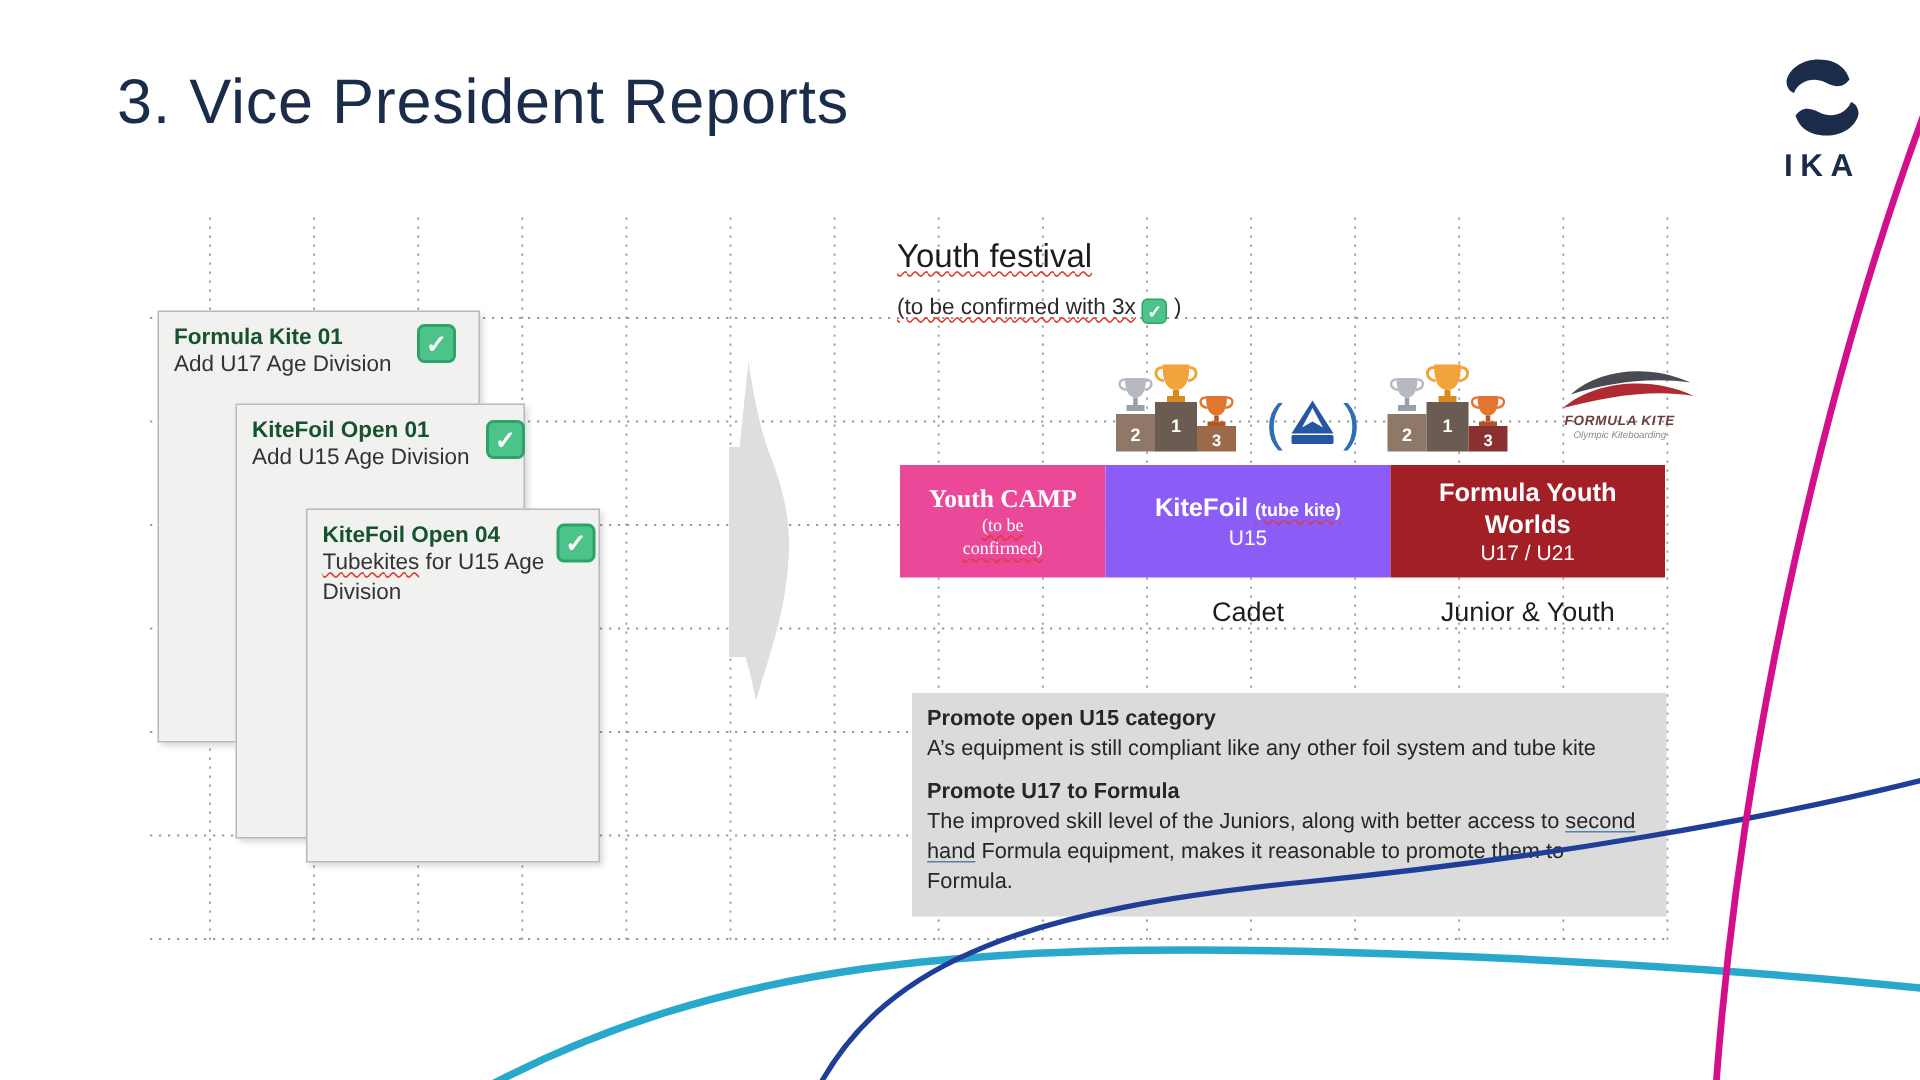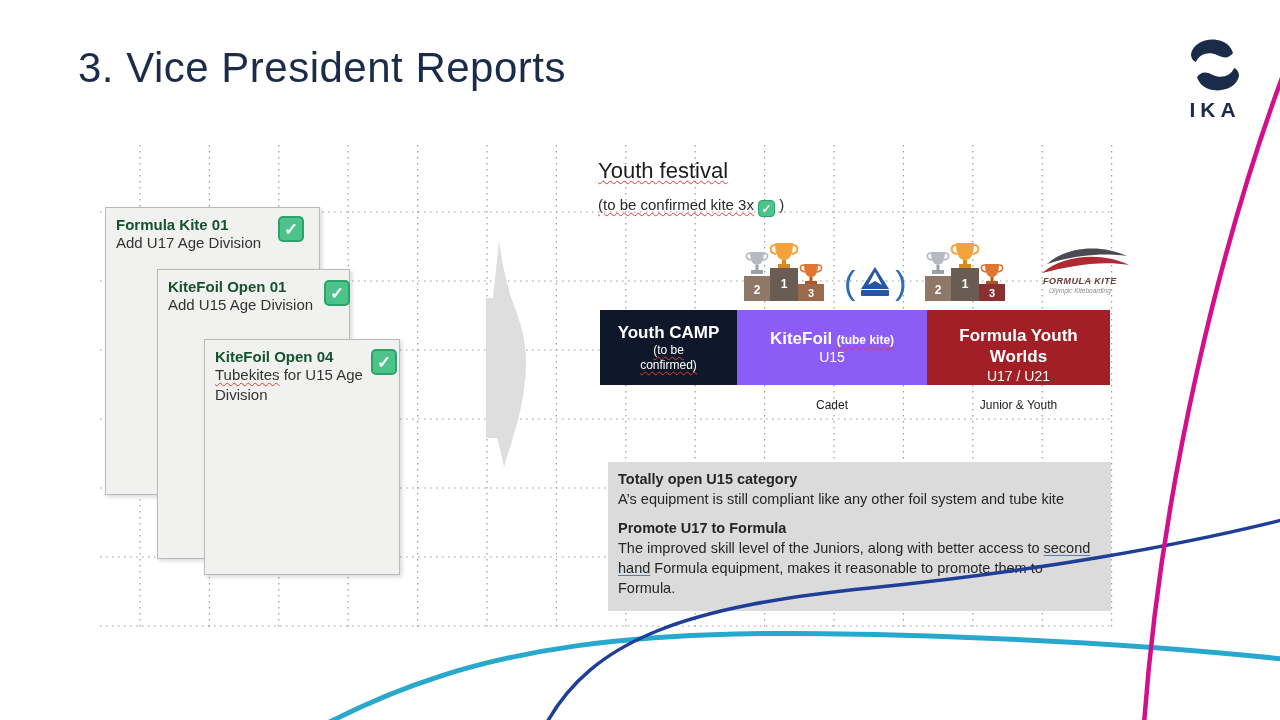--- a/index.html
+++ b/index.html
@@ -43,21 +43,21 @@
   .paren { color:#2f6db5; font-size:34px; font-weight:300; line-height:0.9; }
   .fk-logo { margin-left:28px; margin-bottom:2px; }
 
   
   .boxrow { position:absolute; left:600px; top:310px; display:flex; }
   .cat { color:#fff; text-align:center; display:flex; flex-direction:column; justify-content:center;
          height:75px; line-height:1.25; }
   .cat .big { font-weight:bold; font-size:17px; }
   .cat .small { font-size:12px; }
   .cat .mid { font-size:14px; }
-  .cat-label { position:absolute; top:398px; font-size:12px; color:#1c1c1c; text-align:center; }
+  .cat-label { position:absolute; top:398px; font-size:18px; color:#1c1c1c; text-align:center; }
 
   
   .notes { position:absolute; left:608px; top:462px; width:503px; height:149px;
            background:#dbdbdb; padding:7px 10px; font-size:14.5px; color:#262626; line-height:1.38; }
   .notes .h { font-weight:bold; }
   .notes .gap { height:9px; }
 </style>
 </head>
 <body>
 
@@ -117,21 +117,21 @@
   </div>
 
   <svg class="layer" width="1280" height="720">
     <path d="M 499,241 C 502,262 506,282 512,300 C 521,322 526,342 526,362
              C 526,384 522,408 514,434 C 511,445 507,456 504,467
              C 502,458 500,448 497,438 L 486,438 L 486,298 L 493,298 Z" fill="#dedede"></path>
   </svg>
 
   <div class="yf-head"><span class="squiggle">Youth festival</span></div>
   <div class="yf-sub">
-    <span class="squiggle">(to be confirmed kite 3x</span>
+    <span class="squiggle">(to be confirmed with 3x</span>
     <span class="check-inline">✓</span>
     <span>)</span>
   </div>
 
   <div class="icon-row">
 
     <svg class="podium" viewBox="0 0 90 62">
       <rect x="4" y="36" width="26" height="25" fill="#8f7868"></rect>
       <rect x="30" y="28" width="28" height="33" fill="#6a5c52"></rect>
       <rect x="58" y="44" width="26" height="17" fill="#9a6a4a"></rect>
@@ -199,42 +199,42 @@
       <svg width="92" height="52" viewBox="0 0 92 52">
         <path d="M8,20 C28,2 62,0 88,12 C62,8 32,12 8,20 Z" fill="#4a4a52"></path>
         <path d="M3,29 C25,10 64,8 90,21 C62,16 30,22 3,29 Z" fill="#b02a33"></path>
         <text x="4" y="40" font-size="9" font-weight="bold" font-style="italic" letter-spacing="0.5" fill="#6b3d3f">FORMULA KITE</text>
         <text x="10" y="49" font-size="6.5" font-style="italic" fill="#8a8a8a">Olympic Kiteboarding</text>
       </svg>
     </div>
   </div>
 
   <div class="boxrow">
-    <div class="cat" style="width:137px; background:#0f172a;">
+    <div class="cat" style="width:137px; background:#ec4899;font-family:Liberation Serif, serif;">
       <div class="big">Youth CAMP</div>
       <div class="small squiggle">(to be</div>
       <div class="small squiggle">confirmed)</div>
     </div>
     <div class="cat" style="width:190px; background:#8b5cf6;">
       <div><span class="big">KiteFoil</span>
            <span class="small squiggle" style="font-weight:bold;">(tube kite)</span></div>
       <div class="mid">U15</div>
     </div>
-    <div class="cat" style="width:183px; background:#A31F26;justify-content:flex-end;">
+    <div class="cat" style="width:183px; background:#A31F26;">
       <div class="big">Formula Youth</div>
       <div class="big">Worlds</div>
       <div class="mid">U17 / U21</div>
     </div>
   </div>
 
   <div class="cat-label" style="left:737px; width:190px;">Cadet</div>
   <div class="cat-label" style="left:927px; width:183px;text-align:center;">Junior &amp; Youth</div>
 
   <div class="notes">
-    <div class="h">Totally open U15 category</div>
+    <div class="h">Promote open U15 category</div>
     <div>A’s equipment is still compliant like any other foil system and tube kite</div>
     <div class="gap"></div>
     <div class="h">Promote U17 to Formula</div>
     <div><span>The improved skill level of the Juniors, along with better access to </span><span class="ulink">second hand</span><span> Formula equipment, makes it reasonable to promote them to Formula.</span></div>
   </div>
 
   <svg class="layer" width="1280" height="720">
     <path d="M 320,727 C 480,642 640,626 930,636 C 1080,641 1210,651 1292,660" stroke="#29A8CE" stroke-width="5" fill="none"></path>
     <path d="M 545,726 C 592,638 690,606 870,588 C 1030,572 1180,546 1290,518" stroke="#1E3E98" stroke-width="3.5" fill="none"></path>
     <path d="M 1283,75 C 1222,240 1162,480 1144,724" stroke="#D30F8B" stroke-width="4.5" fill="none"></path>

